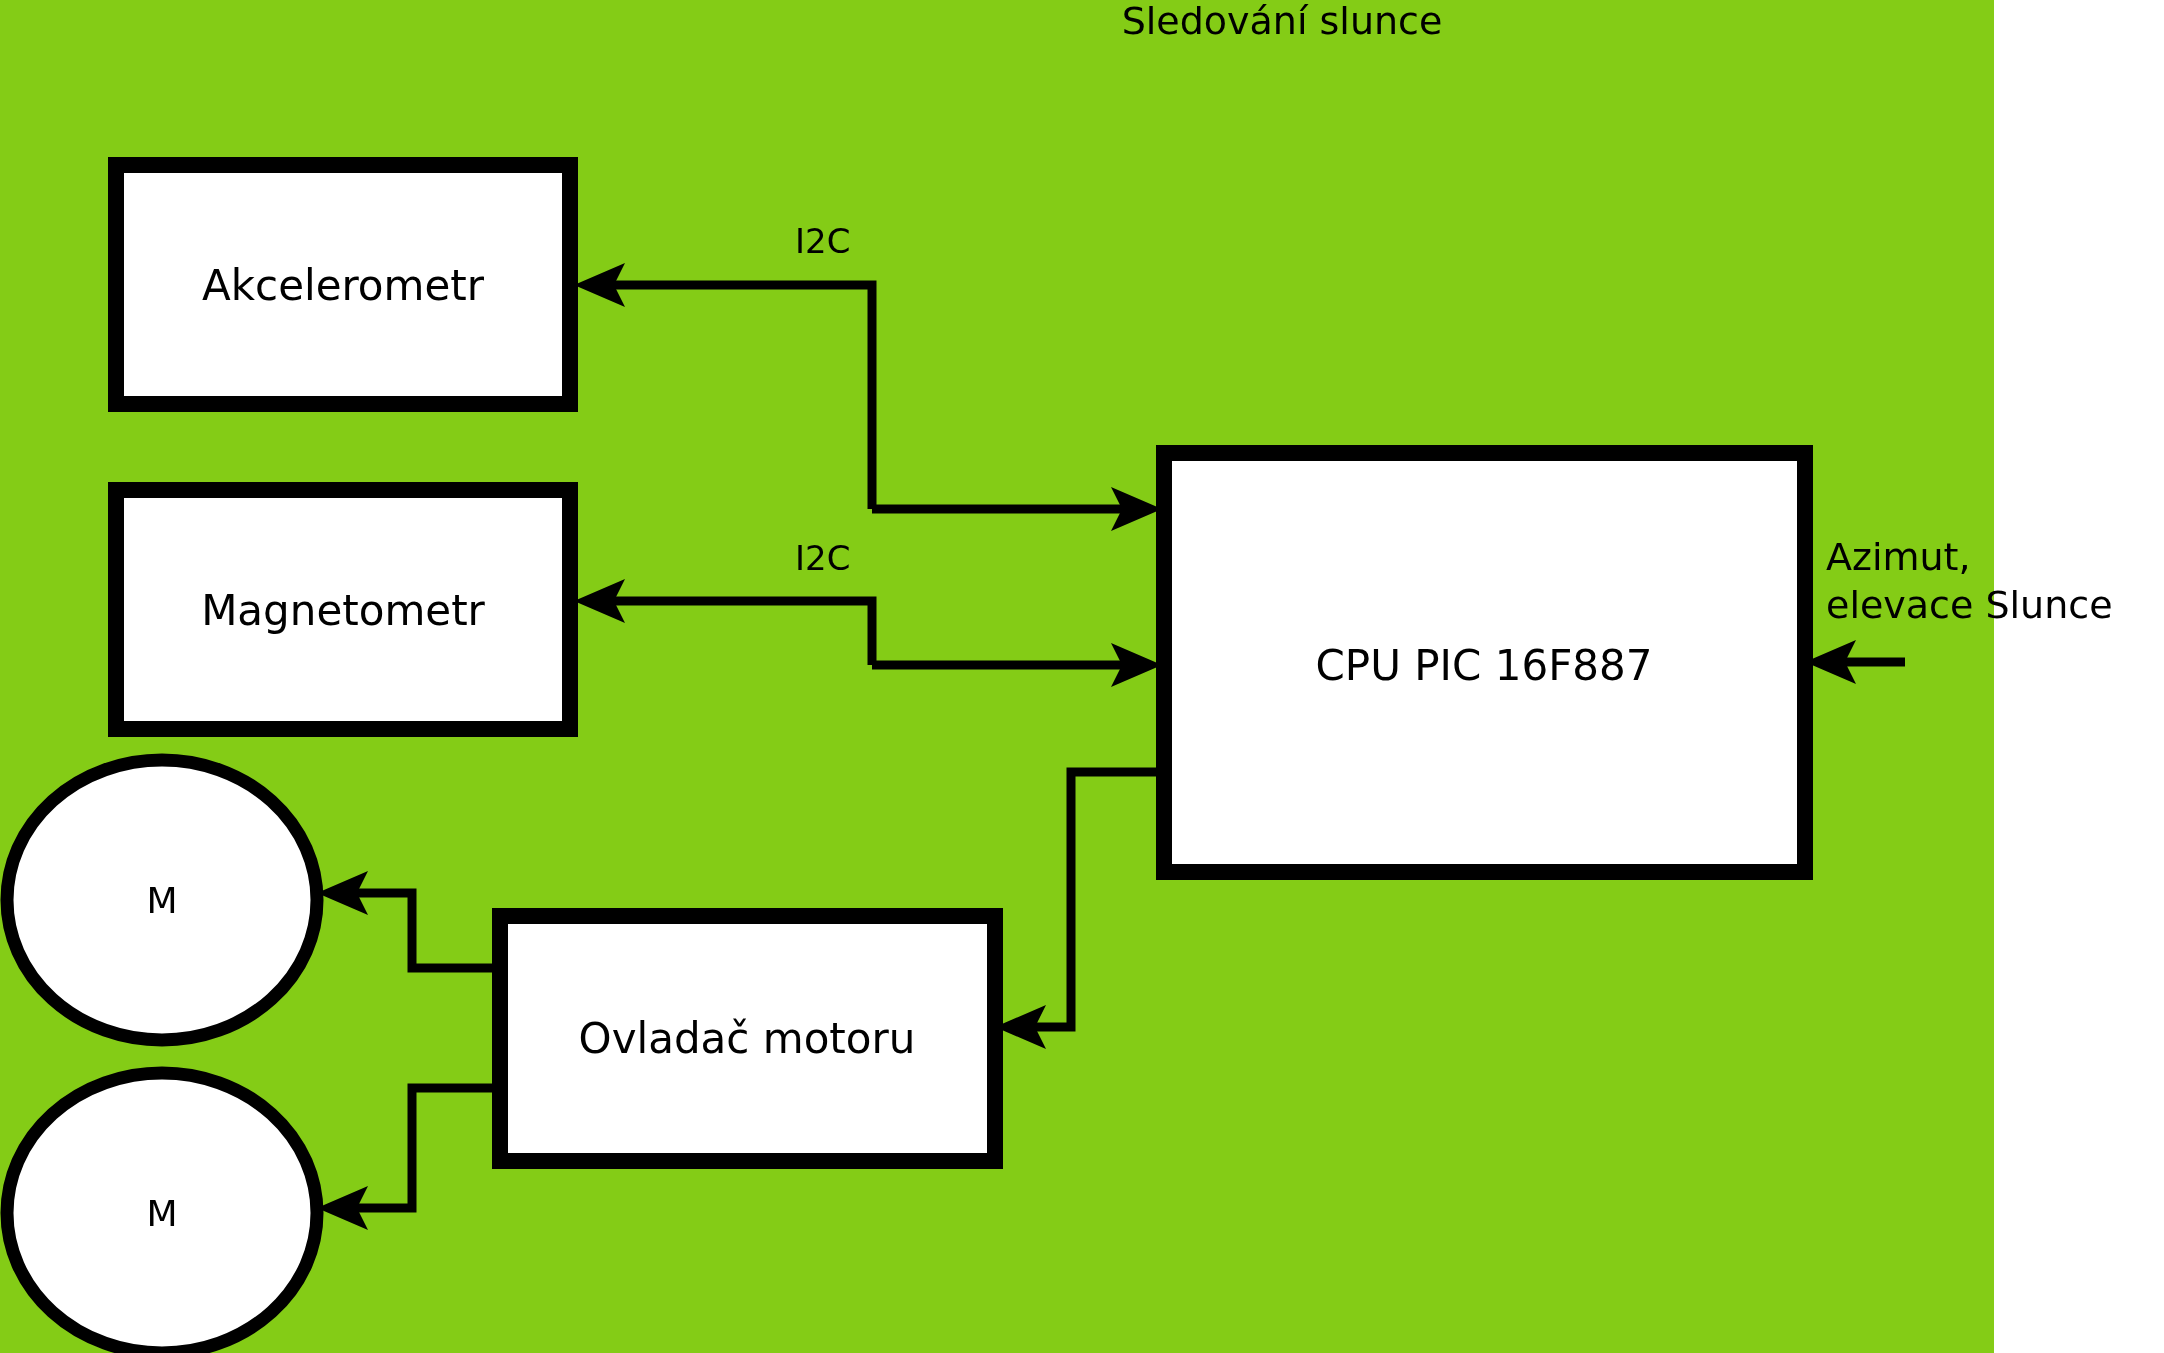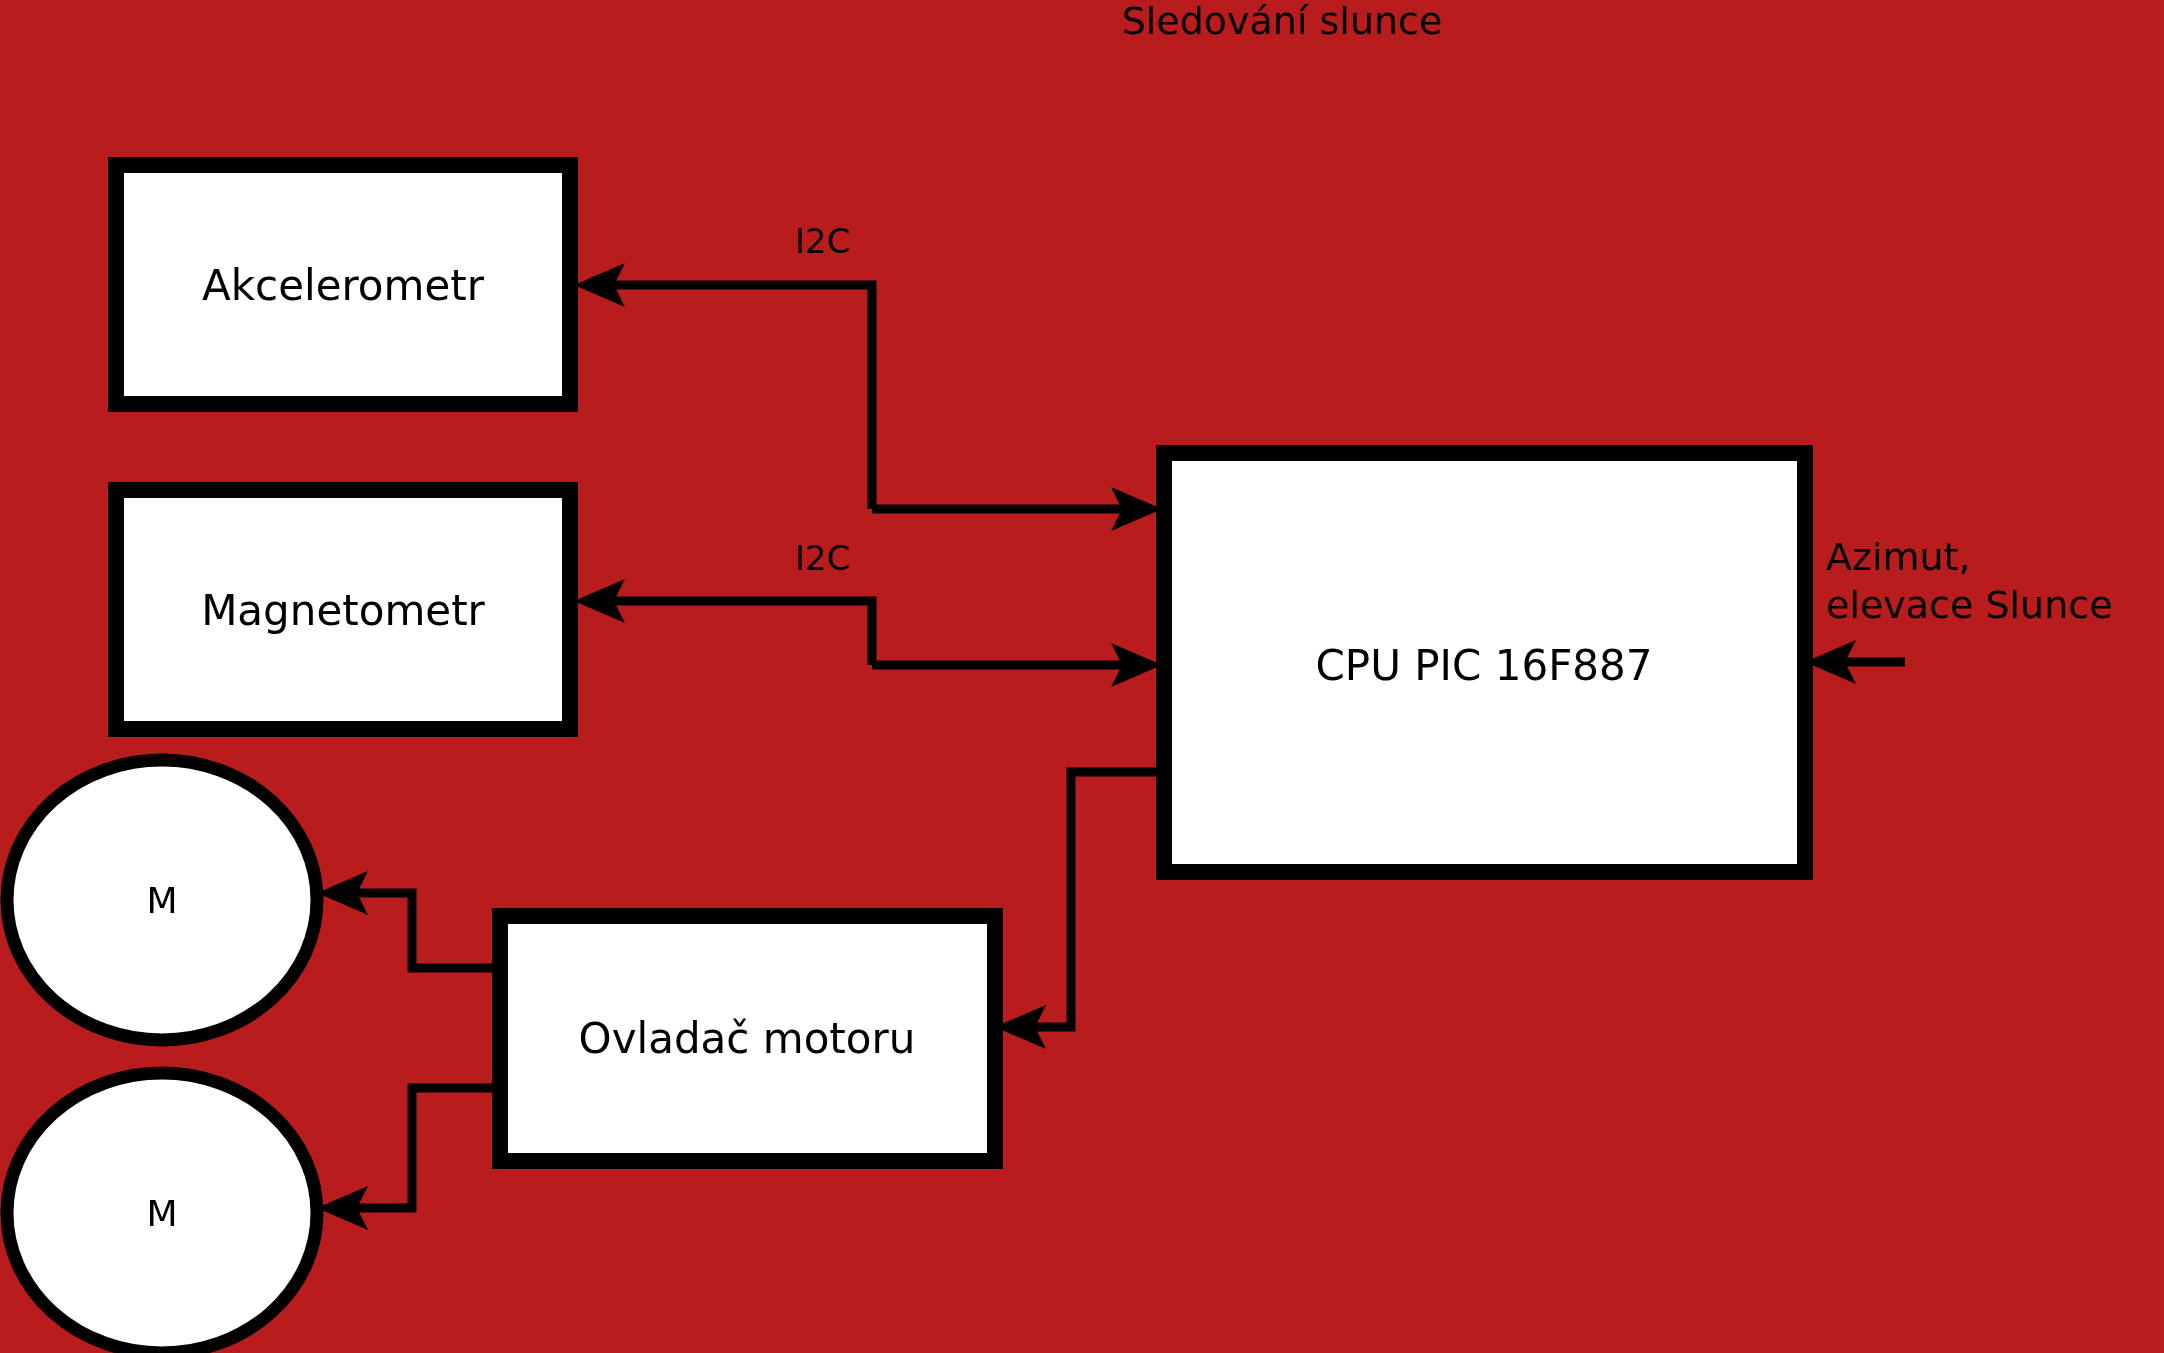--- a/index.html
+++ b/index.html
@@ -8,23 +8,23 @@
     background: #ffffff;
   }
   body {
     width: 2164px;
     height: 1353px;
     overflow: hidden;
     font-family: "DejaVu Sans", sans-serif;
   }
   #diagram-root {
     position: relative;
-    width: 2164px;
+    width: 1994px;
     height: 1353px;
-    background: #b91c1c;
+    background: #84cc16;
   }
   svg#diagram-svg {
     display: block;
     width: 2164px;
     height: 1353px;
   }
   .node-box {
     fill: #ffffff;
     stroke: #000000;
     stroke-width: 16;

